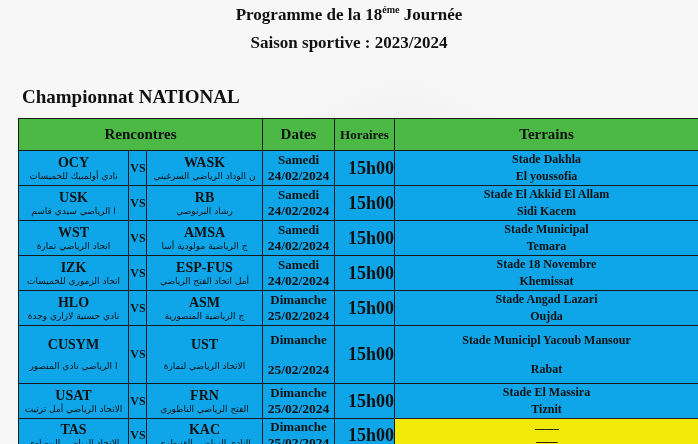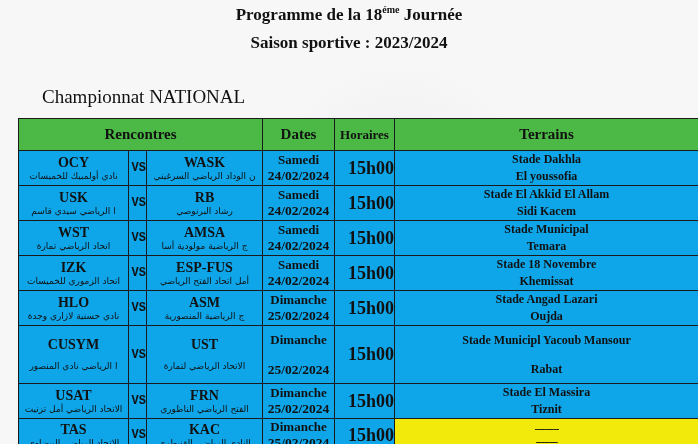--- a/index.html
+++ b/index.html
@@ -20,21 +20,21 @@
     position: absolute; left: 0; top: 4px; width: 698px; text-align: center;
     font-weight: bold; font-size: 17px;
   }
   .title sup { font-size: 10px; margin-top: 24px; }
   .subtitle {
     position: absolute; left: 0; top: 33px; width: 698px; text-align: center;
     font-weight: bold; font-size: 17px; 
   }
   .champ {
     position: absolute; left: 22px; top: 86px;
-    font-weight: normal; font-size: 19px; margin-left: 20px;
+    font-weight: bold; font-size: 19px;
   }
   table {
     position: absolute; left: 18px; top: 118px;
     border-collapse: collapse;
     width: 680px;
     table-layout: fixed;
   }
   td, th {
     border: 1.5px solid #1a1a1a;
     padding: 0;
@@ -46,21 +46,21 @@
   }
   th {
     background: #4cb845;
     height: 31px;
     font-size: 15px;
   }
   th.small { font-size: 13px; }
   tr.row td { background: #0ea5e9; }
   .code { font-size: 14px; line-height: 15px; display: block; }
   .ar { font-size: 9px; line-height: 12px; display: block; font-family: "DejaVu Sans", sans-serif; font-weight: normal; }
-  .vs { font-size: 12px; text-align: right; padding-left: 1px; font-family: Liberation Mono, monospace; }
+  .vs { font-size: 12px; text-align: center; padding-left: 1px; }
   .date { font-size: 13px; line-height: 16px; }
   .date span { display: block; }
   .date .d2 { font-size: 13.5px; }
   .time { font-size: 18px; text-align: right; }
   .terrain { font-size: 12px; line-height: 17px; }
   .terrain span { display: block; }
   .tall .ar { margin-top: 8px; }
   .tall .code { margin-bottom: 8px; }
   .tall .date span.d1 { margin-bottom: 14px; }
   .tall .terrain span.t1 { margin-bottom: 12px; }

